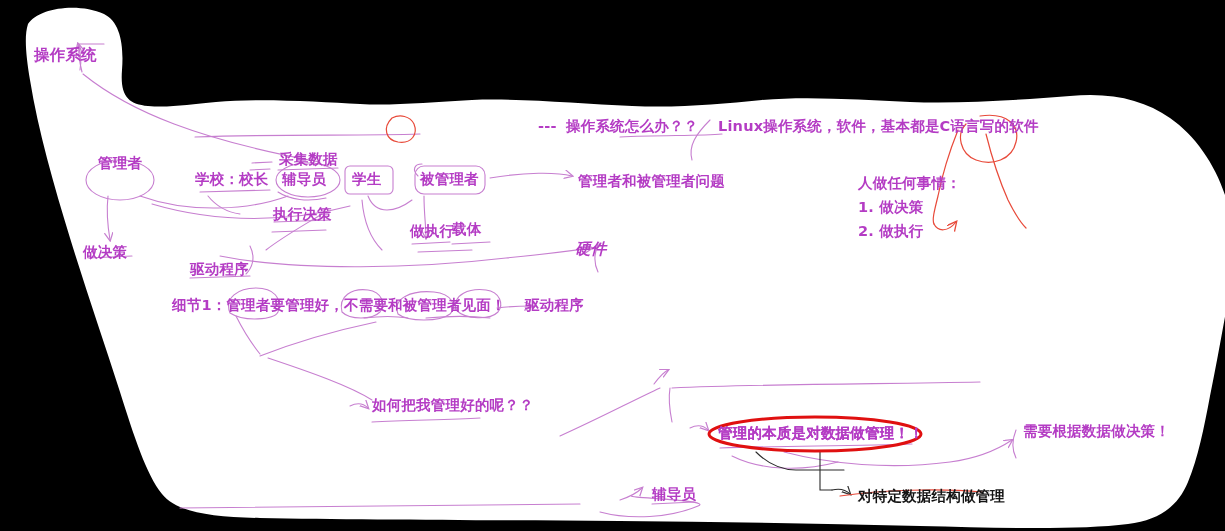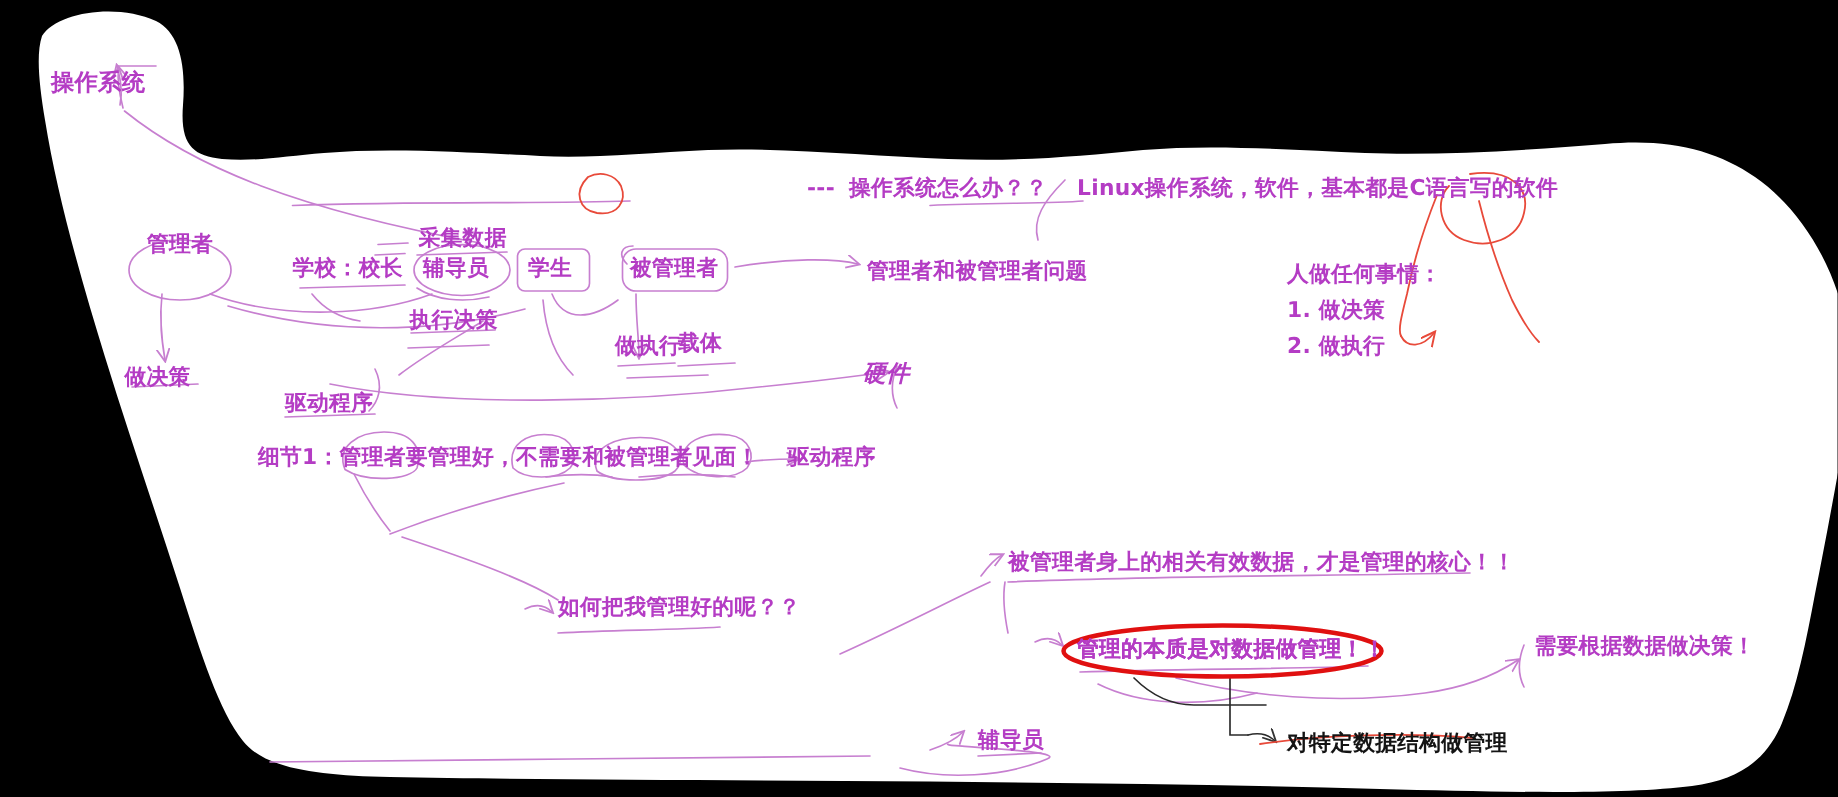--- a/index.html
+++ b/index.html
@@ -198,21 +198,20 @@
   <div class="note purple s15" style="left:838px;top:176px;">人做任何事情：</div>
   <div class="note purple s15" style="left:838px;top:200px;">1. 做决策</div>
   <div class="note purple s15" style="left:838px;top:224px;">2. 做执行</div>
 
 
   <div class="note purple s15" style="left:152px;top:298px;">细节1：管理者要管理好，不需要和被管理者见面！</div>
   <div class="note purple s15" style="left:505px;top:298px;">驱动程序</div>
 
   <div class="note purple s15" style="left:352px;top:398px;">如何把我管理好的呢？？</div>
 
-  <div class="note purple s15" style="left:652px;top:368px;">被管理者身上的相关有效数据，才是管理的核心！！</div>
 
   <div class="note purple s15" style="left:698px;top:426px;">管理的本质是对数据做管理！！</div>
   <div class="note purple s15" style="left:1003px;top:424px;">需要根据数据做决策！</div>
 
   <div class="note purple s15" style="left:632px;top:487px;">辅导员</div>
 
   <div class="note black s15" style="left:838px;top:489px;">对特定数据结构做管理</div>
 
   <div class="note purple s15" style="left:698px;top:426px;z-index:5;">管理的本质是对数据做管理！！</div>
 

